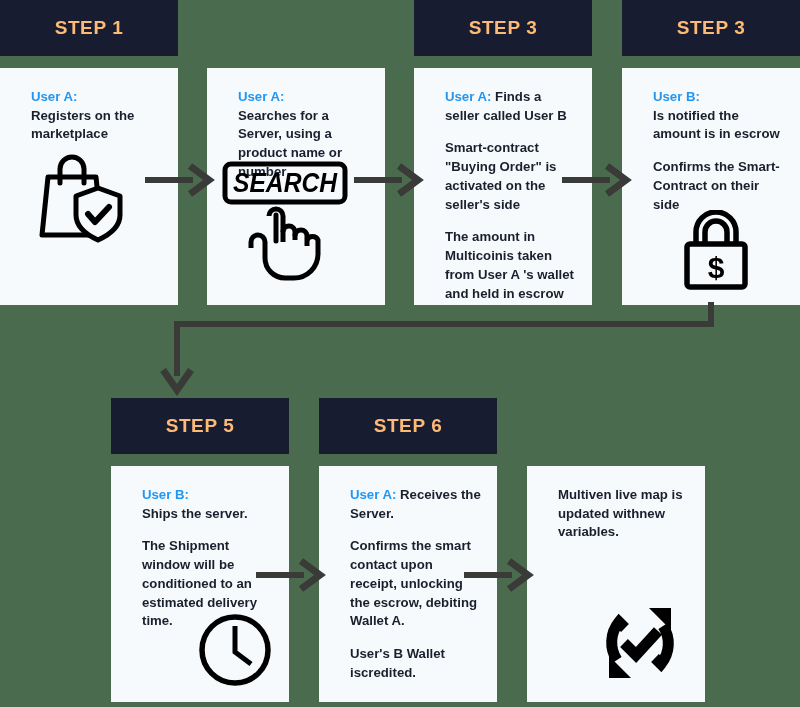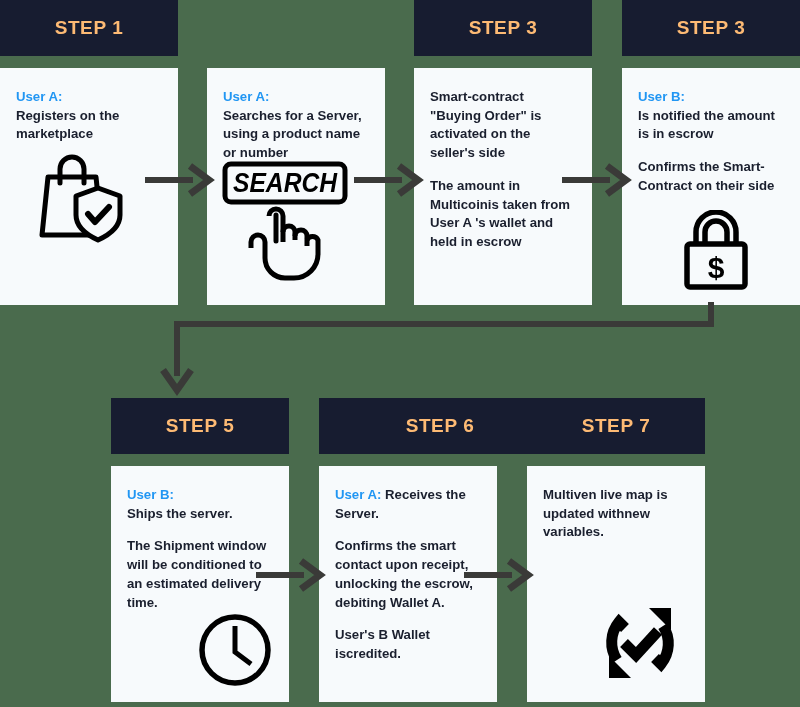--- a/index.html
+++ b/index.html
@@ -36,21 +36,21 @@
     font-weight: bold;
     letter-spacing: 0.6px;
     font-family: "Liberation Sans", sans-serif;
   }
 
   
   .card {
     position: absolute;
     background: #f7fafc;
     box-sizing: border-box;
-    padding: 20px 16px 10px 16px;
+    padding: 20px 16px 10px 31px;
     overflow: hidden;
   }
   .card p {
     margin: 0 0 14px 0;
     font-size: 13.2px;
     line-height: 1.42;
     color: #1a1f2e;
     font-weight: bold;
     font-family: "Liberation Sans", sans-serif;
   }
@@ -125,20 +125,24 @@
         <path d="M48 56 a7 7 0 0 1 14 0 v26" stroke="#000" stroke-width="5" fill="none"></path>
         <path d="M62 72 a6 6 0 0 1 12 0 v8" stroke="#000" stroke-width="5" fill="none"></path>
         <path d="M74 76 a6 6 0 0 1 12 0 v10" stroke="#000" stroke-width="5" fill="none"></path>
         <path d="M86 80 a6 6 0 0 1 11 0 v14 a24 24 0 0 1 -24 24 h-9 a20 20 0 0 1 -20 -20 v-16
                  a7 7 0 0 0 -7 -7 a7 7 0 0 0 -7 7 v6" stroke="#000" stroke-width="5" fill="none" stroke-linejoin="round"></path>
       </svg>
     </div>
   </div>
 
   <div class="card" style="left:414px; top:68px; width:178px; height:237px;">
+    <p>
+      <span class="user-tag">User A:</span>
+      <span>Finds a seller called User B</span>
+    </p>
     <p>Smart-contract "Buying Order" is activated on the seller's side</p>
     <p>The amount in Multicoinis taken from User A 's wallet and held in escrow</p>
   </div>
 
   <div class="card" style="left:622px; top:68px; width:178px; height:237px;">
     <p>
       <span class="user-tag user-tag-block">User B:</span>
       <span>Is notified the amount is in escrow</span>
     </p>
     <p>Confirms the Smart-Contract on their side</p>
@@ -177,27 +181,24 @@
     <svg width="560" height="100" viewBox="0 0 560 100" xmlns="http://www.w3.org/2000/svg">
       <path d="M551 2 V24 H17 V76" stroke="#3a3a38" stroke-width="6" fill="none" stroke-linejoin="miter"></path>
       <path d="M3 70 L17 90 L31 70" stroke="#3a3a38" stroke-width="7" fill="none" stroke-linejoin="miter" stroke-linecap="butt"></path>
     </svg>
   </div>
 
   <div class="step-header" style="left:111px; top:398px; width:178px;">
     <span class="step-label">STEP 5</span>
   </div>
 
-  <div class="step-header" style="left:319px; top:398px; width:178px;padding-left:32px;">
+  <div class="step-header" style="left:319px; top:398px; width:178px;">
     <span class="step-label">STEP 6</span>
   </div>
 
-  <div class="step-header" style="left:527px; top:398px; width:178px;">
-    <span class="step-label">STEP 7</span>
-  </div>
 
   <div class="card" style="left:111px; top:466px; width:178px; height:236px;">
     <p>
       <span class="user-tag user-tag-block">User B:</span>
       <span>Ships the server.</span>
     </p>
     <p>The Shipment window will be conditioned to an estimated delivery time.</p>
     <div class="card-icon" style="left:86px; top:146px;">
       <svg width="76" height="76" viewBox="0 0 76 76" xmlns="http://www.w3.org/2000/svg">
         <circle cx="38" cy="38" r="33" stroke="#000" stroke-width="5.5" fill="none"></circle>

